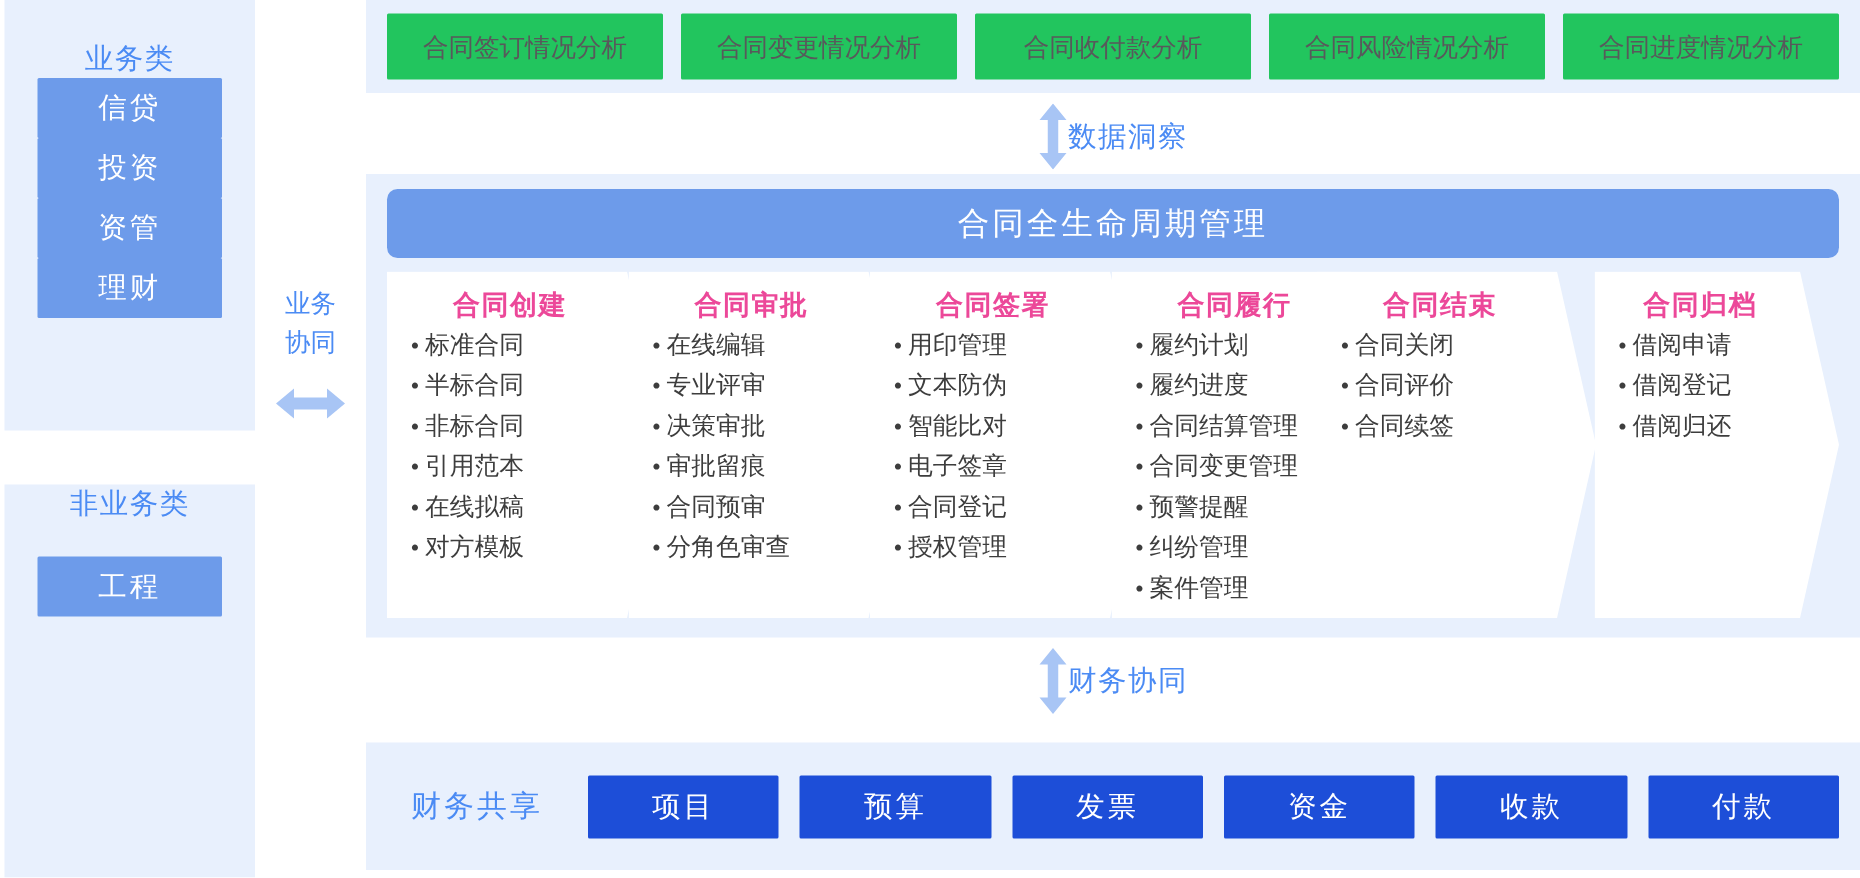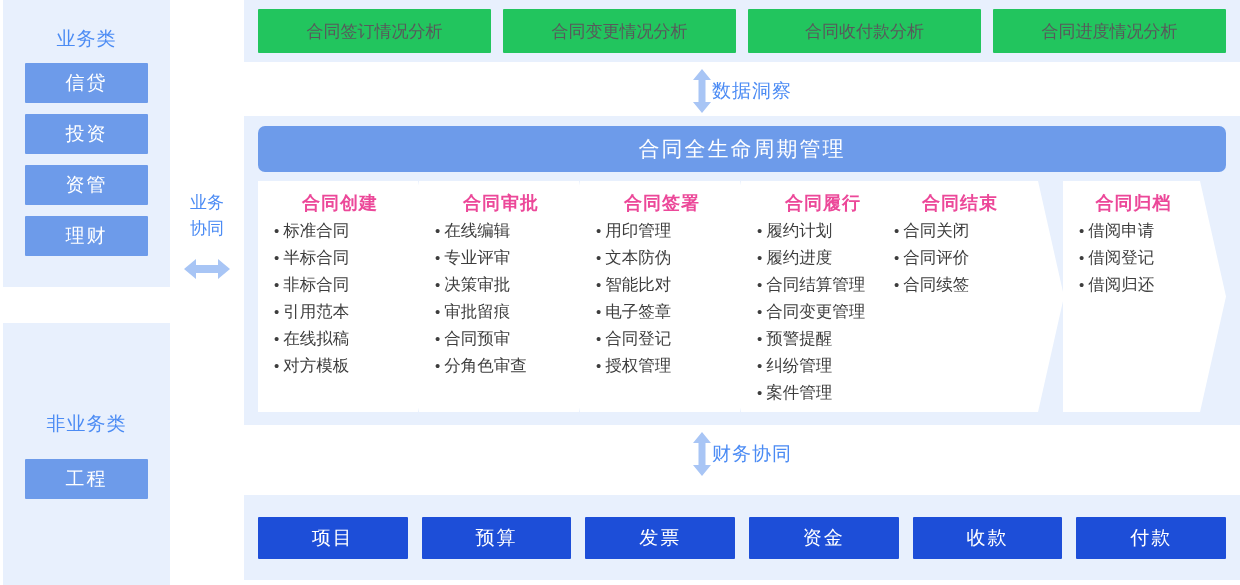--- a/index.html
+++ b/index.html
@@ -34,36 +34,36 @@
   #rail-panel-nonbusiness { top: 323px; height: 262px; }
 
   .rail-title {
     color: #4b8bf4;
     font-size: 19px;
     text-align: center;
     letter-spacing: 1px;
     font-weight: 400;
   }
   #rail-panel-business .rail-title { margin-top: 26px; }
-  #rail-panel-nonbusiness .rail-title { margin-top: 88px; }
+  #rail-panel-nonbusiness .rail-title { }
 
   .rail-chip {
     margin: 0 auto;
     width: 123px;
     height: 40px;
     background: #6d9bea;
     color: #ffffff;
     font-size: 19px;
     letter-spacing: 2px;
     display: flex;
     align-items: center;
     justify-content: center;
     border-radius: 1px;
   }
-  #rail-panel-business .rail-chip { margin-top: 11px; }
+  #rail-panel-business .rail-chip { }
   #rail-panel-business .rail-chip:first-of-type { margin-top: 22px; }
   #rail-panel-nonbusiness .rail-chip { margin-top: 22px; }
 
   
   #business-collab {
     position: absolute;
     left: 170px;
     top: 0px;
     width: 74px;
     height: 585px;
@@ -269,20 +269,21 @@
     <polygon points="0,13 12,3 12,9 34,9 34,3 46,13 34,23 34,17 12,17 12,23" fill="#a8c5f5"></polygon>
   </svg>
 </div>
 
 <div id="main-col">
 
   <div id="analysis-strip">
     <div class="analysis-tab">合同签订情况分析</div>
     <div class="analysis-tab">合同变更情况分析</div>
     <div class="analysis-tab">合同收付款分析</div>
+    <div class="analysis-tab">合同风险情况分析</div>
     <div class="analysis-tab">合同进度情况分析</div>
   </div>
 
   <div class="v-arrow-row" id="insight-row">
     <svg class="v-arrow" viewBox="0 0 20 44">
       <polygon points="10,0 19,11 13.5,11 13.5,33 19,33 10,44 1,33 6.5,33 6.5,11 1,11" fill="#a8c5f5"></polygon>
     </svg>
     <div class="v-arrow-label">数据洞察</div>
   </div>
 
@@ -362,20 +363,21 @@
   </div>
 
   <div class="v-arrow-row" id="finance-row">
     <svg class="v-arrow" viewBox="0 0 20 44">
       <polygon points="10,0 19,11 13.5,11 13.5,33 19,33 10,44 1,33 6.5,33 6.5,11 1,11" fill="#a8c5f5"></polygon>
     </svg>
     <div class="v-arrow-label">财务协同</div>
   </div>
 
   <div id="finance-strip">
+    <div id="finance-share-label">财务共享</div>
     <div class="finance-chip">项目</div>
     <div class="finance-chip">预算</div>
     <div class="finance-chip">发票</div>
     <div class="finance-chip">资金</div>
     <div class="finance-chip">收款</div>
     <div class="finance-chip">付款</div>
   </div>
 
 </div>
 

